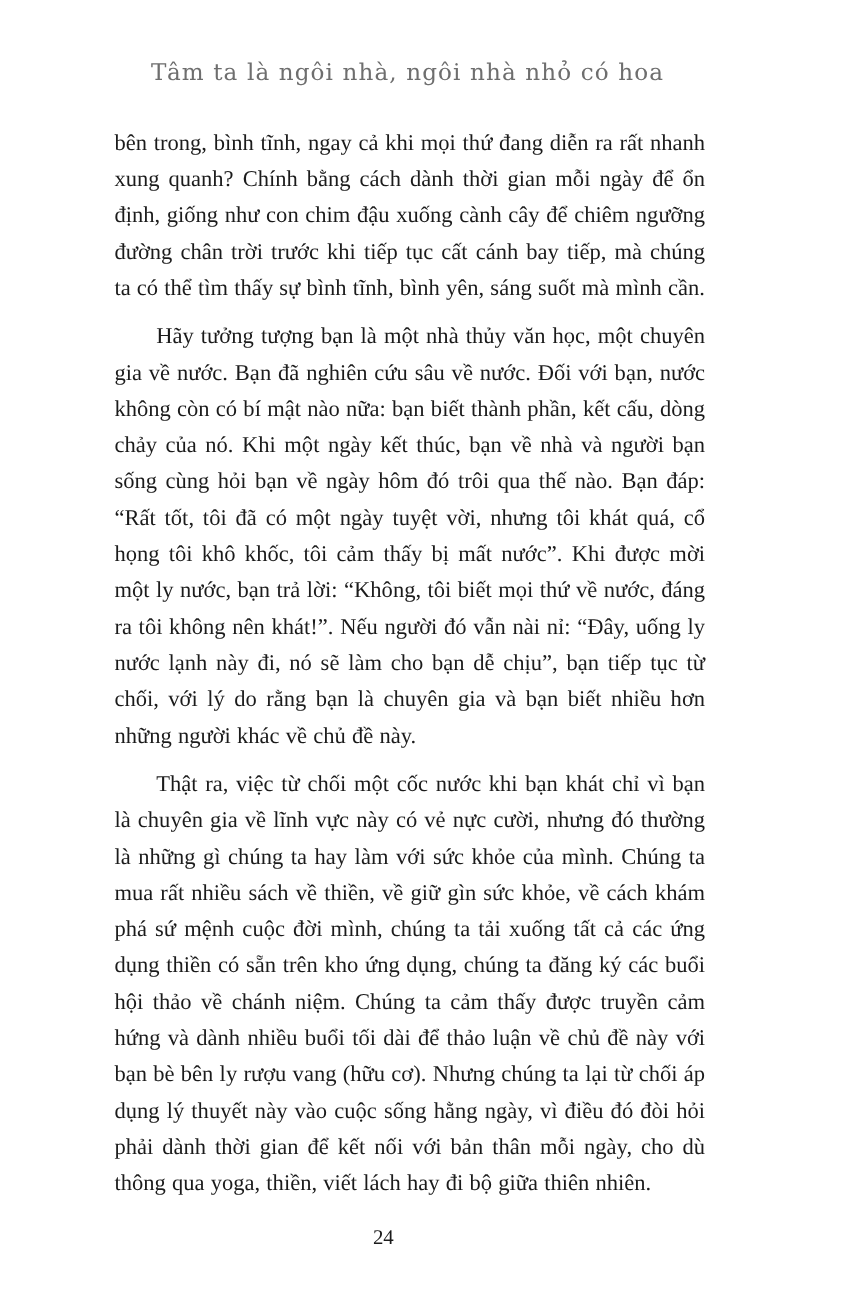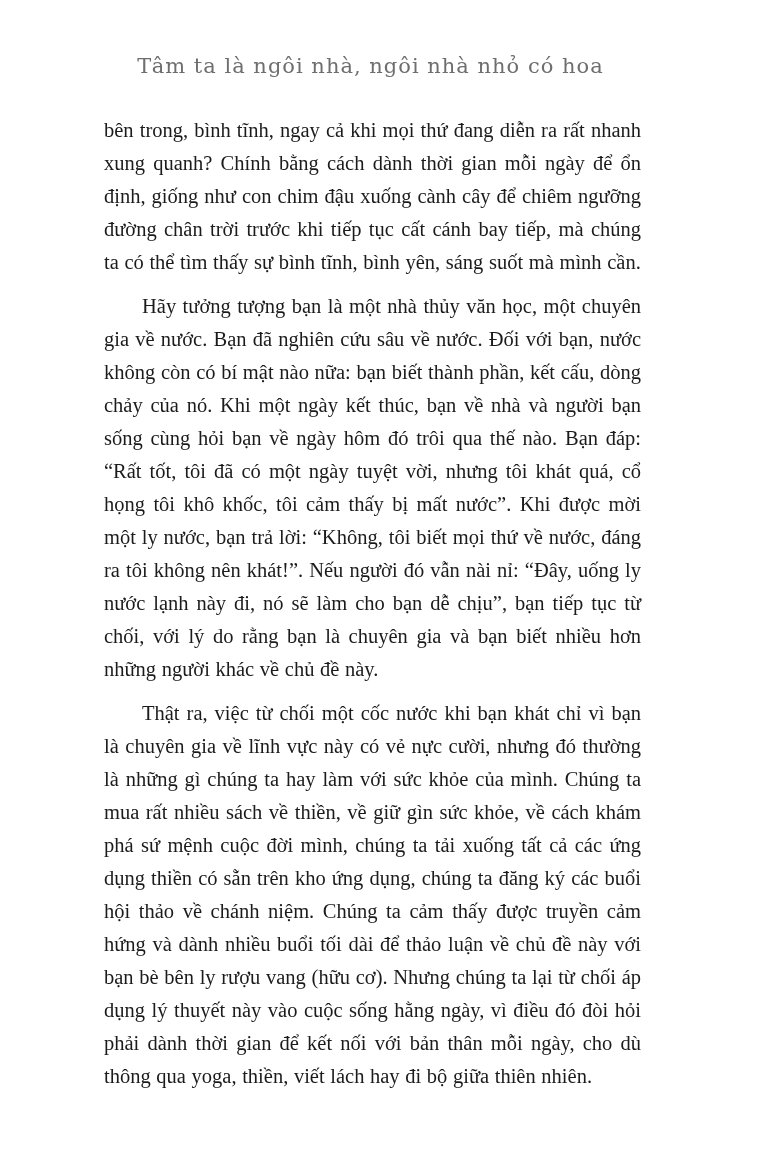--- a/index.html
+++ b/index.html
@@ -57,13 +57,14 @@
 
 <div class="page">
   <div class="running-header">Tâm ta là ngôi nhà, ngôi nhà nhỏ có hoa</div>
 
   <div class="content">
     <p class="no-indent">bên trong, bình tĩnh, ngay cả khi mọi thứ đang diễn ra rất nhanh xung quanh? Chính bằng cách dành thời gian mỗi ngày để ổn định, giống như con chim đậu xuống cành cây để chiêm ngưỡng đường chân trời trước khi tiếp tục cất cánh bay tiếp, mà chúng ta có thể tìm thấy sự bình tĩnh, bình yên, sáng suốt mà mình cần.</p>
     <p>Hãy tưởng tượng bạn là một nhà thủy văn học, một chuyên gia về nước. Bạn đã nghiên cứu sâu về nước. Đối với bạn, nước không còn có bí mật nào nữa: bạn biết thành phần, kết cấu, dòng chảy của nó. Khi một ngày kết thúc, bạn về nhà và người bạn sống cùng hỏi bạn về ngày hôm đó trôi qua thế nào. Bạn đáp: “Rất tốt, tôi đã có một ngày tuyệt vời, nhưng tôi khát quá, cổ họng tôi khô khốc, tôi cảm thấy bị mất nước”. Khi được mời một ly nước, bạn trả lời: “Không, tôi biết mọi thứ về nước, đáng ra tôi không nên khát!”. Nếu người đó vẫn nài nỉ: “Đây, uống ly nước lạnh này đi, nó sẽ làm cho bạn dễ chịu”, bạn tiếp tục từ chối, với lý do rằng bạn là chuyên gia và bạn biết nhiều hơn những người khác về chủ đề này.</p>
     <p>Thật ra, việc từ chối một cốc nước khi bạn khát chỉ vì bạn là chuyên gia về lĩnh vực này có vẻ nực cười, nhưng đó thường là những gì chúng ta hay làm với sức khỏe của mình. Chúng ta mua rất nhiều sách về thiền, về giữ gìn sức khỏe, về cách khám phá sứ mệnh cuộc đời mình, chúng ta tải xuống tất cả các ứng dụng thiền có sẵn trên kho ứng dụng, chúng ta đăng ký các buổi hội thảo về chánh niệm. Chúng ta cảm thấy được truyền cảm hứng và dành nhiều buổi tối dài để thảo luận về chủ đề này với bạn bè bên ly rượu vang (hữu cơ). Nhưng chúng ta lại từ chối áp dụng lý thuyết này vào cuộc sống hằng ngày, vì điều đó đòi hỏi phải dành thời gian để kết nối với bản thân mỗi ngày, cho dù thông qua yoga, thiền, viết lách hay đi bộ giữa thiên nhiên.</p>
   </div>
 
+  <div class="page-number">24</div>
 </div>
 
 </body></html>

